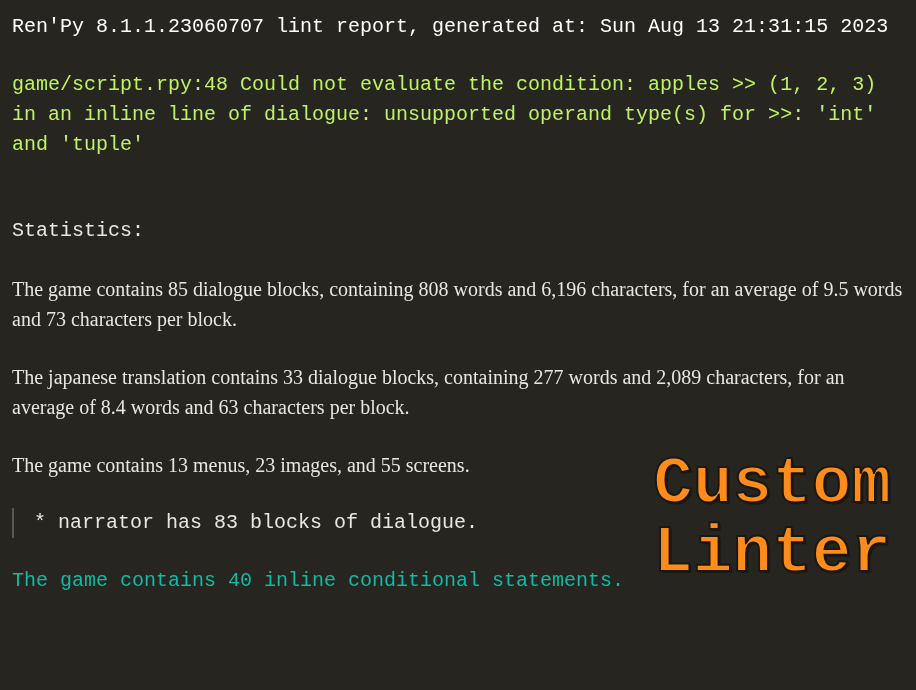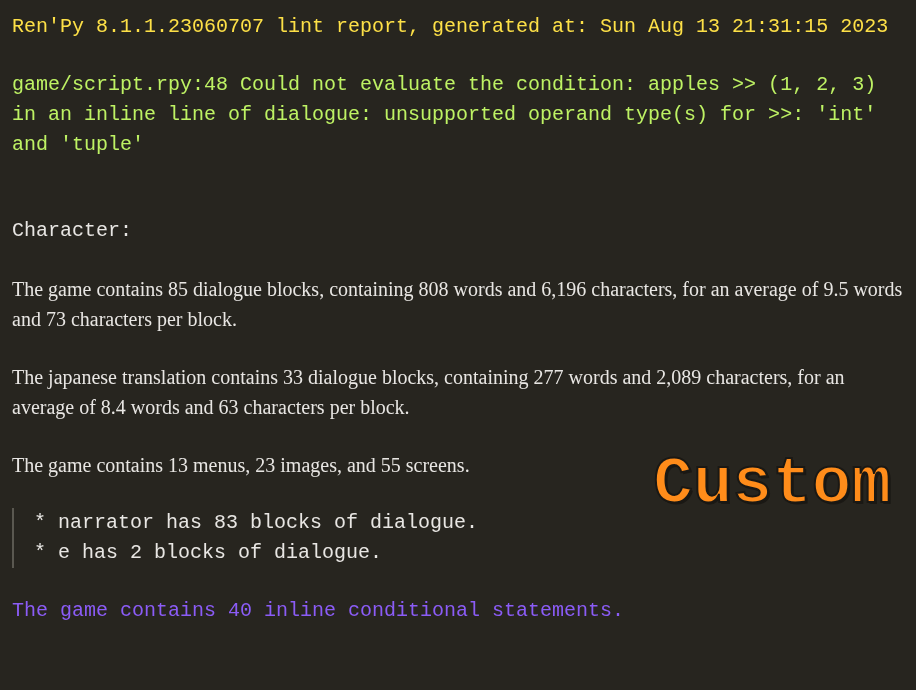--- a/index.html
+++ b/index.html
@@ -13,21 +13,21 @@
       font-family: 'Consolas', 'Monaco', 'Courier New', monospace;
       font-size: 20px;
       line-height: 1.5;
       padding: 12px;
       width: 916px;
       height: 690px;
       overflow: hidden;
       position: relative;
     }
     .report-header {
-      color: #fde047;
+      color: #ffffff;
       margin-bottom: 28px;
     }
     .error-message {
       color: #bef264;
       margin-bottom: 56px;
     }
     .stats-header {
       color: #e8e6e3;
       margin-bottom: 28px;
     }
@@ -41,21 +41,21 @@
     }
     .char-stat-item {
       color: #e8e6e3;
       padding-left: 20px;
       border-left: 2px solid #5a5850;
     }
     .char-stats-block {
       margin-bottom: 28px;
     }
     .inline-conditional {
-      color: #8b5cf6;
+      color: #14b8a6;
       margin-bottom: 28px;
     }
     .overlay-text {
       position: absolute;
       right: 25px;
       top: 450px;
       font-family: Liberation Mono, monospace;
       font-size: 66px;
       font-weight: bold;
       color: #ff8c1a;
@@ -66,30 +66,30 @@
       pointer-events: none;
     }
   </style>
 </head>
 <body>
 
 <div class="report-header">Ren'Py 8.1.1.23060707 lint report, generated at: Sun Aug 13 21:31:15 2023</div>
 
 <div class="error-message">game/script.rpy:48 Could not evaluate the condition: apples &gt;&gt; (1, 2, 3) in an inline line of dialogue: unsupported operand type(s) for &gt;&gt;: 'int' and 'tuple'</div>
 
-<div class="stats-header">Character:</div>
+<div class="stats-header">Statistics:</div>
 
 <div class="stats-paragraph">The game contains 85 dialogue blocks, containing 808 words and 6,196 characters, for an average of 9.5 words and 73 characters per block.</div>
 
 <div class="stats-paragraph">The japanese translation contains 33 dialogue blocks, containing 277 words and 2,089 characters, for an average of 8.4 words and 63 characters per block.</div>
 
 <div class="stats-paragraph">The game contains 13 menus, 23 images, and 55 screens.</div>
 
 <div class="char-stats-block">
   <div class="char-stat-item"> * narrator has 83 blocks of dialogue.</div>
-  <div class="char-stat-item"> * e has 2 blocks of dialogue.</div>
 </div>
 
 <div class="inline-conditional">The game contains 40 inline conditional statements.</div>
 
 <div class="overlay-text">
   <div>Custom</div>
+  <div>Linter</div>
 </div>
 
 </body></html>

